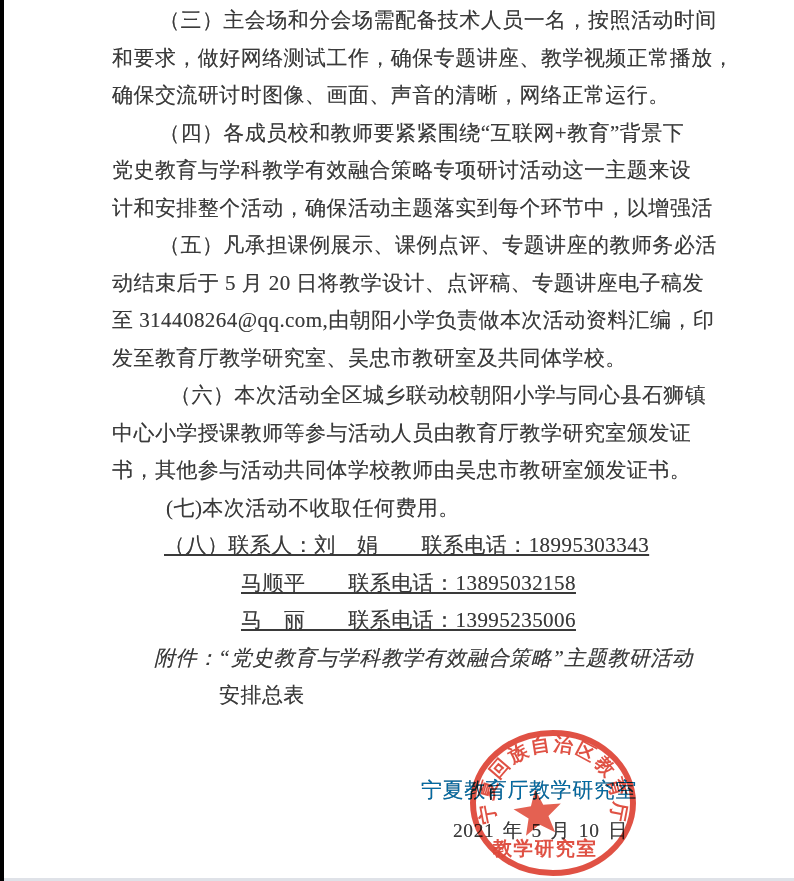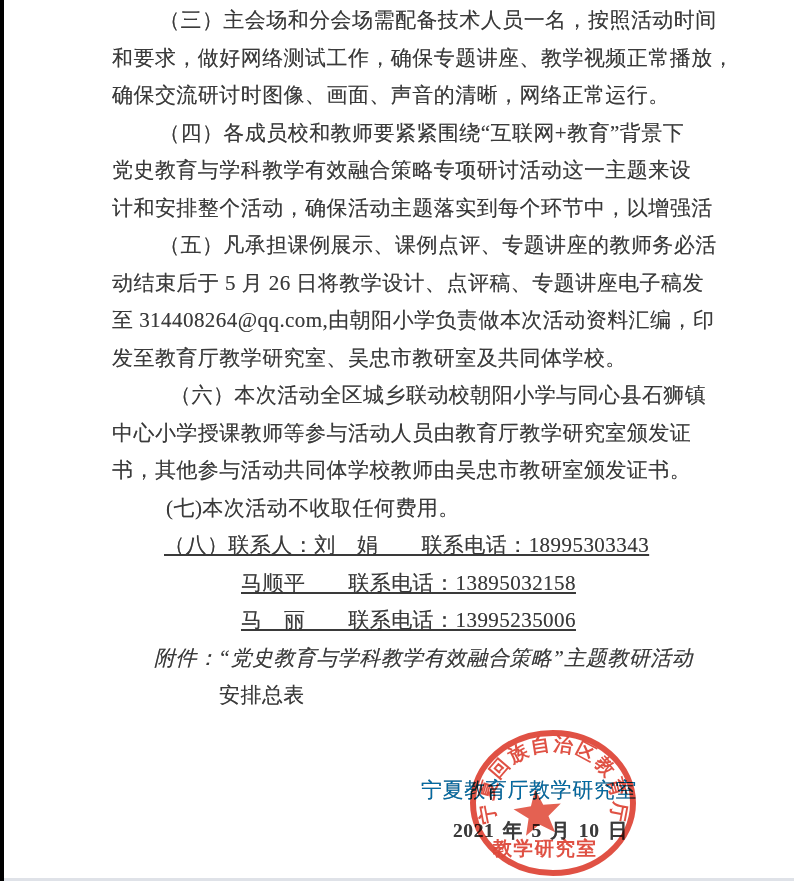--- a/index.html
+++ b/index.html
@@ -58,21 +58,20 @@
   }
   .sig-date {
     position: absolute;
     left: 449px; top: 817px;
     font-size: 19.5px;
     letter-spacing: 0.6px;
     word-spacing: 3px;
     color: #3a3a3a;
     white-space: pre;
     text-shadow: 0 0 0.5px rgba(58,58,58,0.55);
-    font-weight: bold;
   }
   
   .seal {
     position: absolute;
     left: 465px; top: 730px;
     width: 168px; height: 148px;
     mix-blend-mode: multiply;
     opacity: 0.93;
   }
   .seal text {
@@ -87,21 +86,21 @@
 
   <div class="body-text">
 
   <div class="line t-p1">（三）主会场和分会场需配备技术人员一名，按照活动时间</div>
       <div class="line t-flush">和要求，做好网络测试工作，确保专题讲座、教学视频正常播放，</div>
       <div class="line t-flush">确保交流研讨时图像、画面、声音的清晰，网络正常运行。</div>
       <div class="line t-p1">（四）各成员校和教师要紧紧围绕“互联网+教育”背景下</div>
       <div class="line t-flush">党史教育与学科教学有效融合策略专项研讨活动这一主题来设</div>
       <div class="line t-flush">计和安排整个活动，确保活动主题落实到每个环节中，以增强活</div>
       <div class="line t-p1">（五）凡承担课例展示、课例点评、专题讲座的教师务必活</div>
-      <div class="line t-flush">动结束后于 5 月 26 日将教学设计、点评稿、专题讲座电子稿发</div>
+      <div class="line t-flush">动结束后于 5 月 20 日将教学设计、点评稿、专题讲座电子稿发</div>
       <div class="line t-flush">至 314408264@qq.com,由朝阳小学负责做本次活动资料汇编，印</div>
       <div class="line t-flush">发至教育厅教学研究室、吴忠市教研室及共同体学校。</div>
       <div class="line t-p2">（六）本次活动全区城乡联动校朝阳小学与同心县石狮镇</div>
       <div class="line t-flush">中心小学授课教师等参与活动人员由教育厅教学研究室颁发证</div>
       <div class="line t-flush">书，其他参与活动共同体学校教师由吴忠市教研室颁发证书。</div>
       <div class="line t-p3">(七)本次活动不收取任何费用。</div>
       <div class="line t-p4">（八）联系人：刘　娟　　联系电话：18995303343</div>
       <div class="line t-contact">马顺平　　联系电话：13895032158</div>
       <div class="line t-contact">马　丽　　联系电话：13995235006</div>
       <div class="line t-attach">附件：“党史教育与学科教学有效融合策略”主题教研活动</div>

